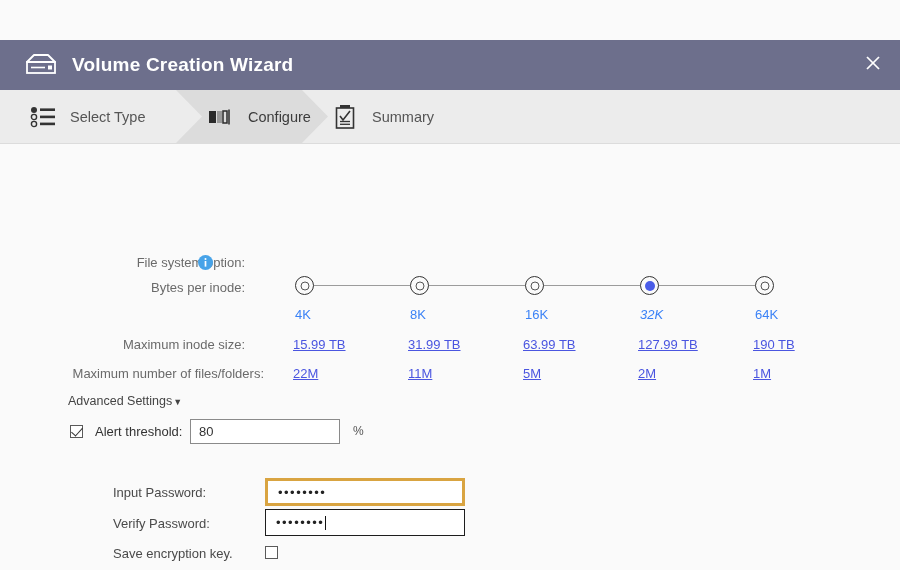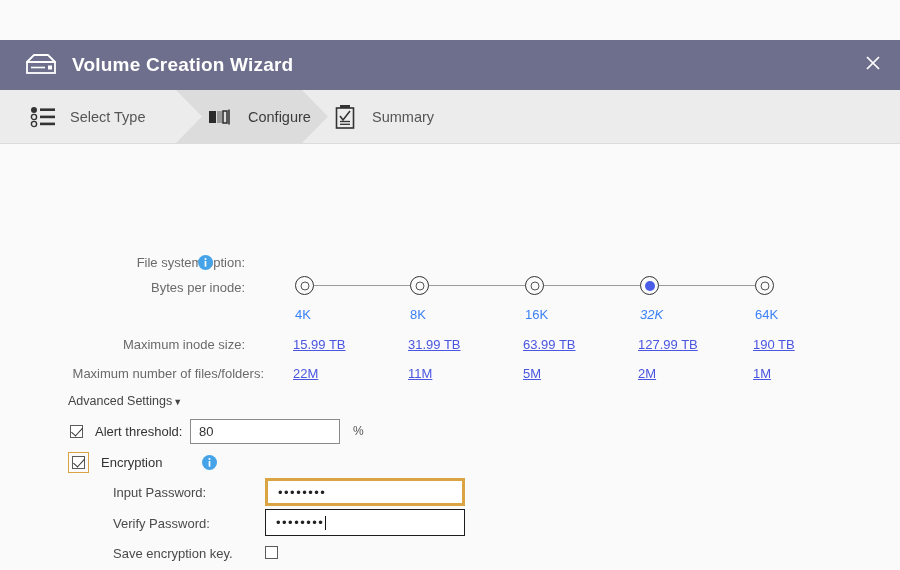--- a/index.html
+++ b/index.html
@@ -387,33 +387,20 @@
     <span>Advanced Settings</span><span class="caret">▼</span>
   </div>
 
   <div class="row cb-row alert-row">
     <span class="cbox checked"></span>
     <span class="cb-text">Alert threshold:</span>
   </div>
   <div class="txtinput" style="position:absolute;left:190px;top:275px;width:150px;">80</div>
   <span class="pct" style="position:absolute;left:344px;top:280px;">%</span>
 
-  <div class="row cb-row enc-row">
-    <span class="focus-ring">
-      <span class="cbox checked"></span>
-    </span>
-    <span class="cb-text">Encryption</span>
-    <span style="margin-left:40px;display:inline-flex;">
-      <svg class="info-icon" viewBox="0 0 16 16">
-        <circle cx="8" cy="8" r="8" fill="#47a3e8"></circle>
-        <rect x="7.1" y="6.4" width="1.8" height="6" fill="#fff"></rect>
-        <circle cx="8" cy="4.2" r="1.1" fill="#fff"></circle>
-      </svg>
-    </span>
-  </div>
 
   <div class="sub-label" style="top:341px;">Input Password:</div>
   <div class="pwd-box focus-gold" style="top:334px;height:28px;">
     <span>••••••••</span>
   </div>
 
   <div class="sub-label" style="top:372px;">Verify Password:</div>
   <div class="pwd-box focus-dark" style="top:365px;">
     <span>••••••••</span>
       <span class="caret-bar"></span>

